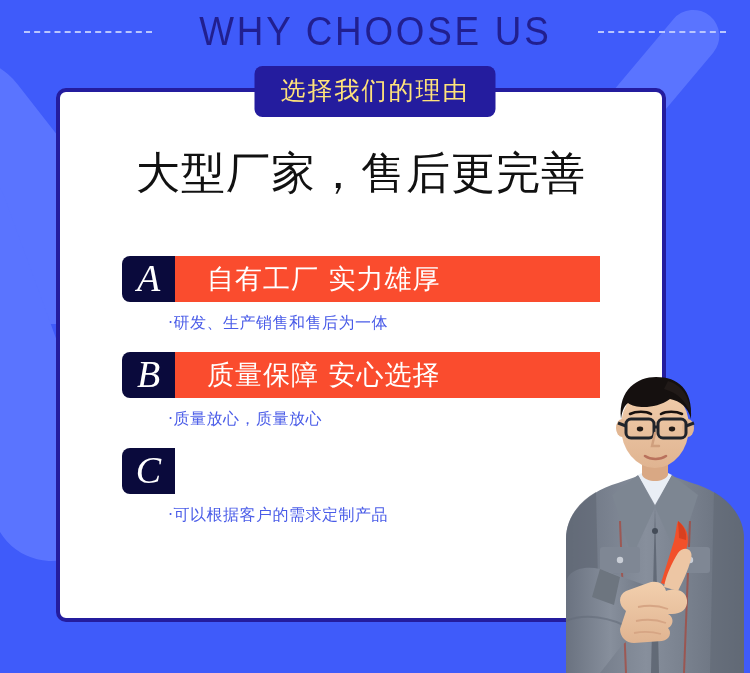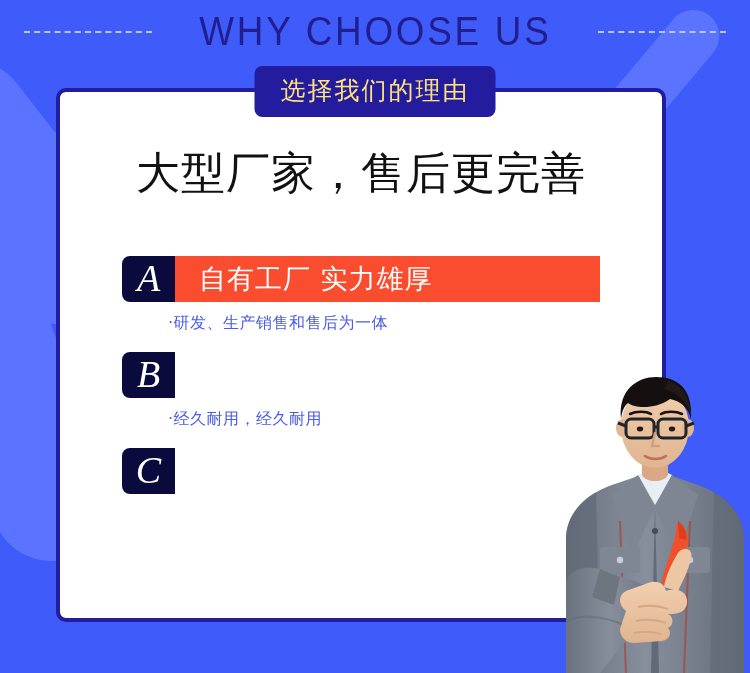--- a/index.html
+++ b/index.html
@@ -157,21 +157,21 @@
     font-style: italic;
     font-size: 38px;
     line-height: 1;
     padding-bottom: 3px;
   }
   .bar-text {
     flex: 1;
     background: #fa4c2e;
     display: flex;
     align-items: center;
-    padding-left: 24px;
+    padding-left: 32px;
     color: #ffffff;
     font-size: 27px;
     letter-spacing: 1px;
     font-family: "DejaVu Sans", "Liberation Sans", sans-serif;
     white-space: nowrap;
   }
   .feature-sub {
     color: #4a5ce8;
     font-size: 16px;
     letter-spacing: 0.5px;
@@ -221,30 +221,32 @@
           <div class="bar-text">自有工厂  实力雄厚</div>
         </div>
         <div class="feature-sub">·研发、生产销售和售后为一体</div>
       </div>
 
       <div class="feature">
         <div class="feature-bar">
           <div class="letter-box">
             <span>B</span>
           </div>
+          <div class="bar-text">质量保障  安心选择</div>
         </div>
-        <div class="feature-sub">·经久耐用，经久耐用</div>
+        <div class="feature-sub">·质量放心，质量放心</div>
       </div>
 
       <div class="feature">
         <div class="feature-bar">
           <div class="letter-box">
             <span>C</span>
           </div>
         </div>
+        <div class="feature-sub">·可以根据客户的需求定制产品</div>
       </div>
 
     </div>
   </div>
 
   <div class="photo">
     <svg width="190" height="302" viewBox="0 0 190 302" xmlns="http://www.w3.org/2000/svg">
       <defs>
         <linearGradient id="uniG" x1="0" y1="0" x2="1" y2="0">
           <stop offset="0%" stop-color="#6a7280"></stop>

